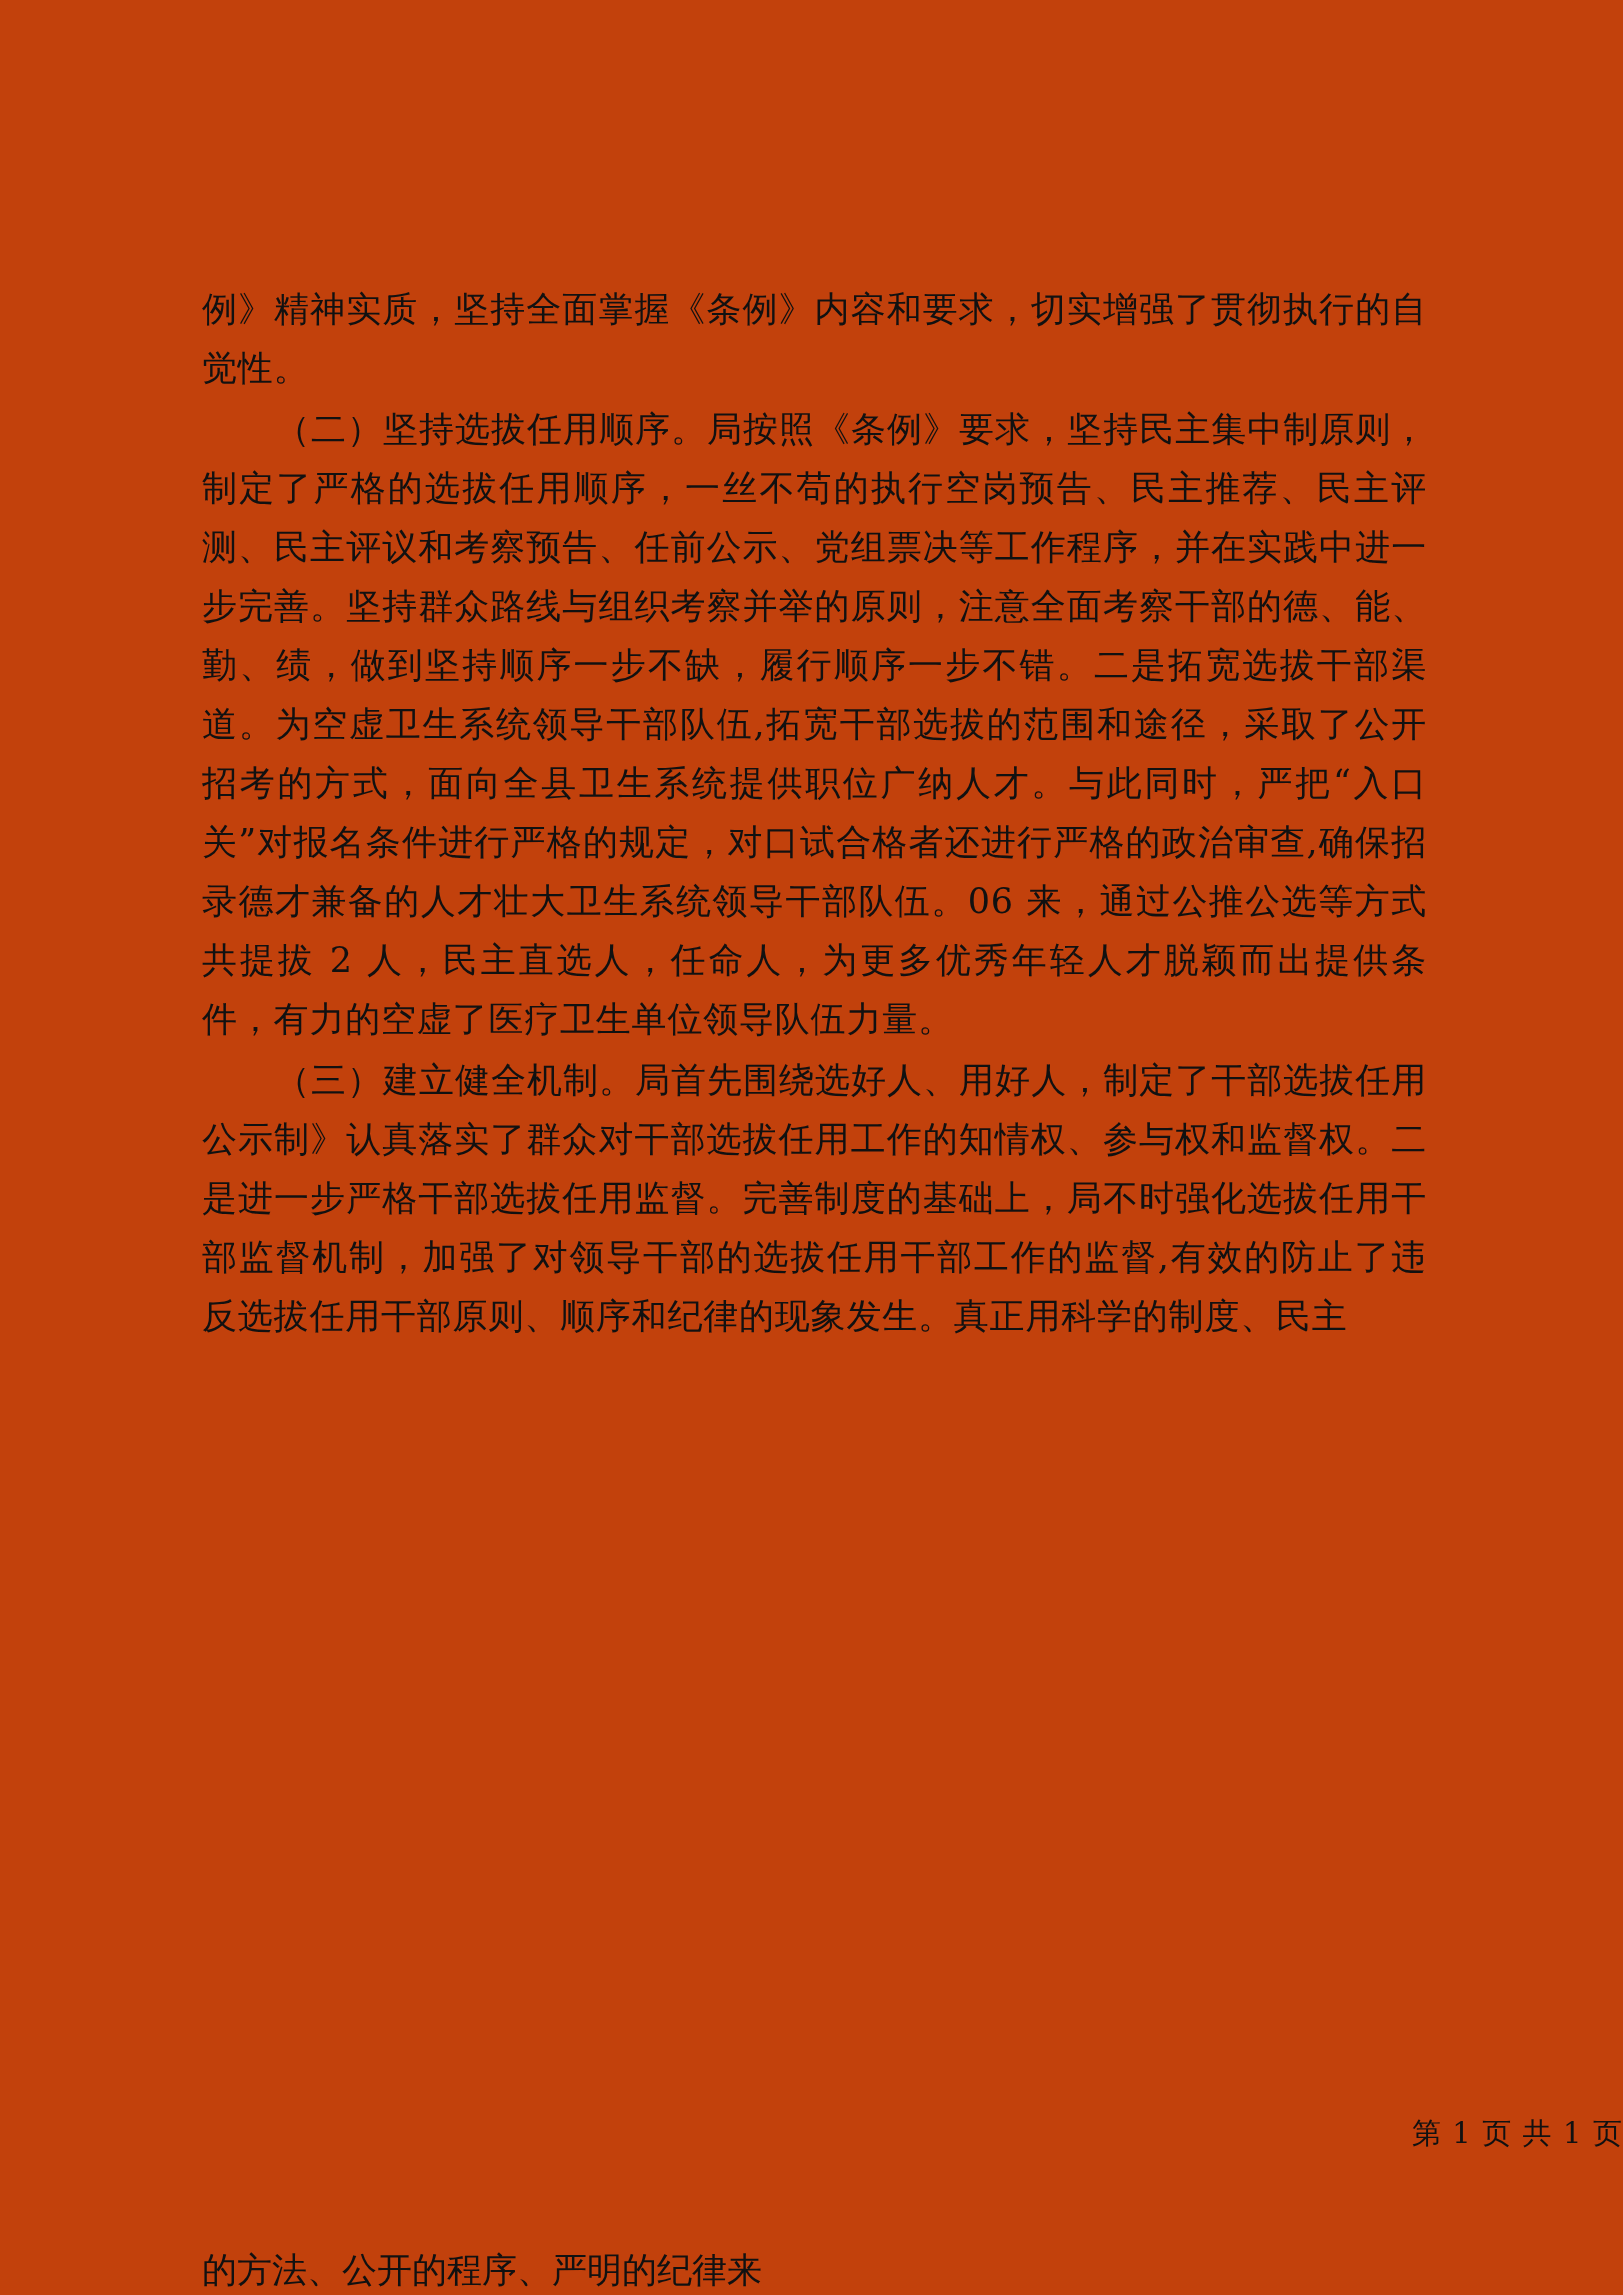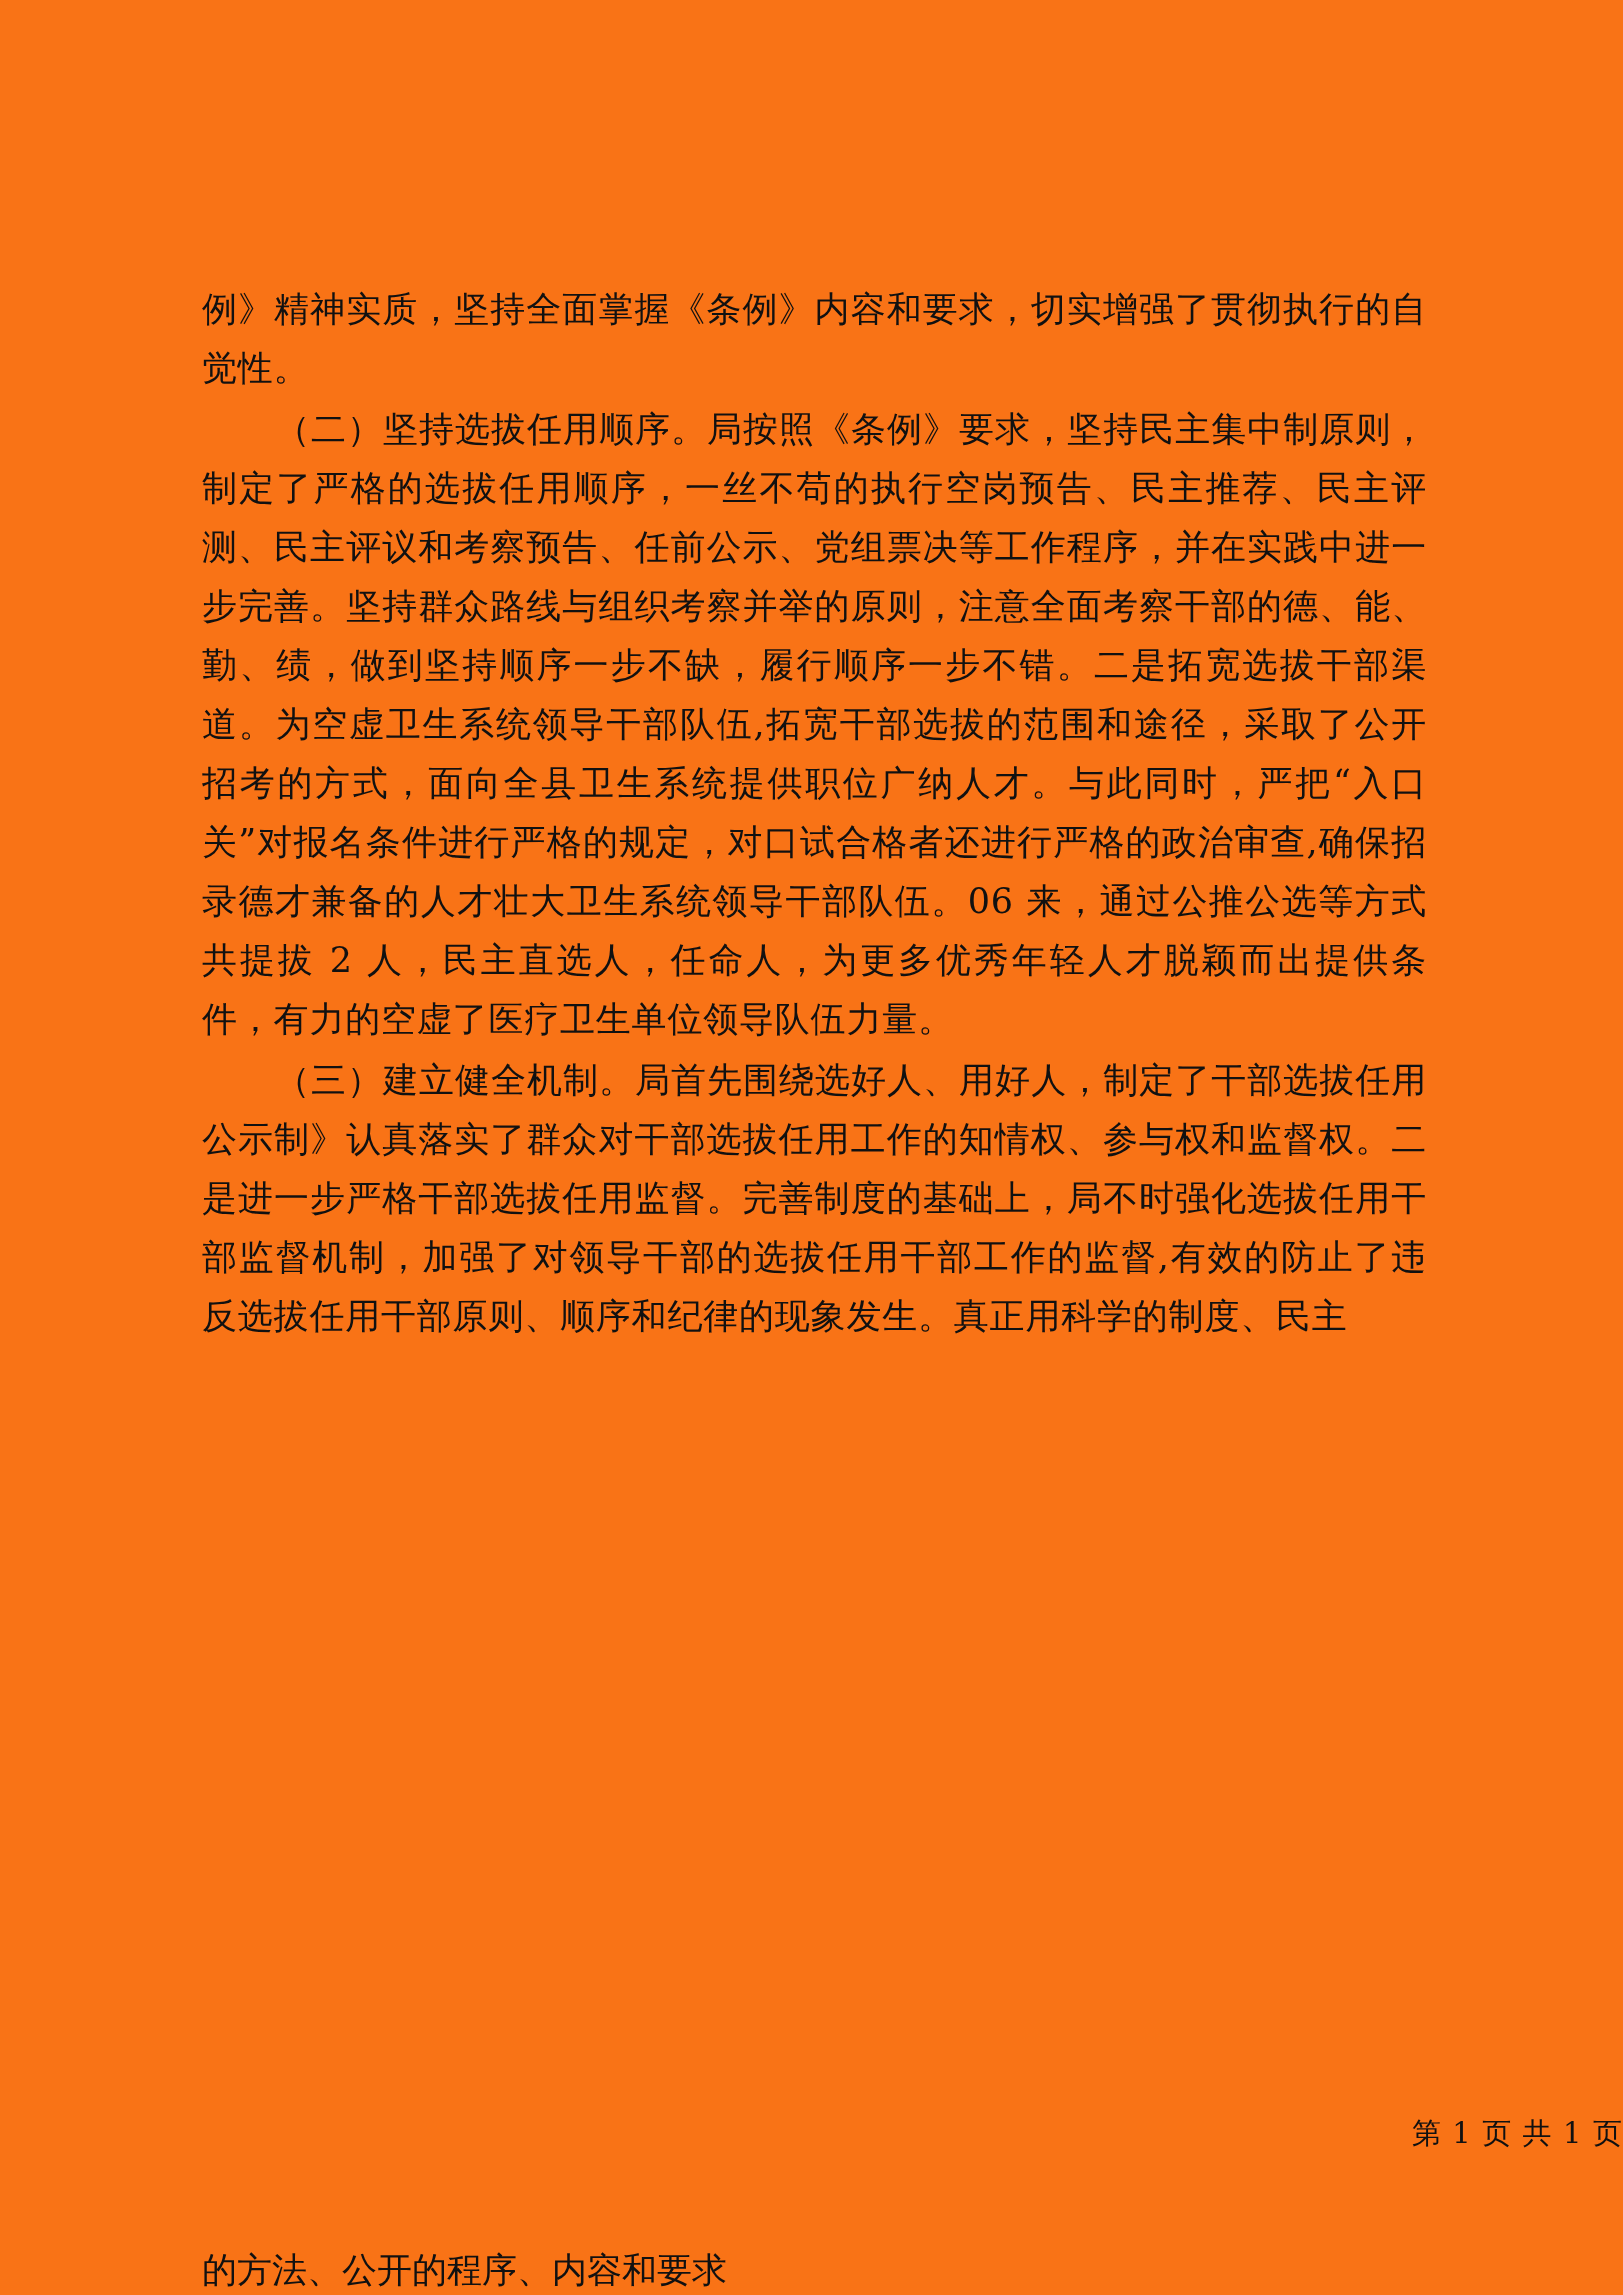--- a/index.html
+++ b/index.html
@@ -14,21 +14,21 @@
     color: #000000;
     position: relative;
     overflow: hidden;
   }
   .page {
     position: absolute;
     left: 0;
     top: 0;
     width: 1623px;
     height: 2295px;
-    background: #f97316;
+    background: #c2410c;
   }
   .content {
     position: absolute;
     left: 202px;
     top: 280px;
     width: 1225px;
   }
   .para {
     font-size: 35px;
     line-height: 59px;
@@ -73,16 +73,16 @@
 <div class="page">
 
   <div class="content">
     <p class="para">例》精神实质，坚持全面掌握《条例》内容和要求，切实增强了贯彻执行的自觉性。</p>
     <p class="para indent">（二）坚持选拔任用顺序。局按照《条例》要求，坚持民主集中制原则，制定了严格的选拔任用顺序，一丝不苟的执行空岗预告、民主推荐、民主评测、民主评议和考察预告、任前公示、党组票决等工作程序，并在实践中进一步完善。坚持群众路线与组织考察并举的原则，注意全面考察干部的德、能、勤、绩，做到坚持顺序一步不缺，履行顺序一步不错。二是拓宽选拔干部渠道。为空虚卫生系统领导干部队伍,拓宽干部选拔的范围和途径，采取了公开招考的方式，面向全县卫生系统提供职位广纳人才。与此同时，严把“入口关”对报名条件进行严格的规定，对口试合格者还进行严格的政治审查,确保招录德才兼备的人才壮大卫生系统领导干部队伍。06 来，通过公推公选等方式共提拔 2 人，民主直选人，任命人，为更多优秀年轻人才脱颖而出提供条件，有力的空虚了医疗卫生单位领导队伍力量。</p>
     <p class="para indent">（三）建立健全机制。局首先围绕选好人、用好人，制定了干部选拔任用公示制》认真落实了群众对干部选拔任用工作的知情权、参与权和监督权。二是进一步严格干部选拔任用监督。完善制度的基础上，局不时强化选拔任用干部监督机制，加强了对领导干部的选拔任用干部工作的监督,有效的防止了违反选拔任用干部原则、顺序和纪律的现象发生。真正用科学的制度、民主</p>
   </div>
 
   <div class="footer">第 1 页 共 1 页</div>
 
-  <div class="tail">的方法、公开的程序、内容和要求</div>
+  <div class="tail">的方法、公开的程序、严明的纪律来</div>
 
 </div>
 
 
 </body></html>

